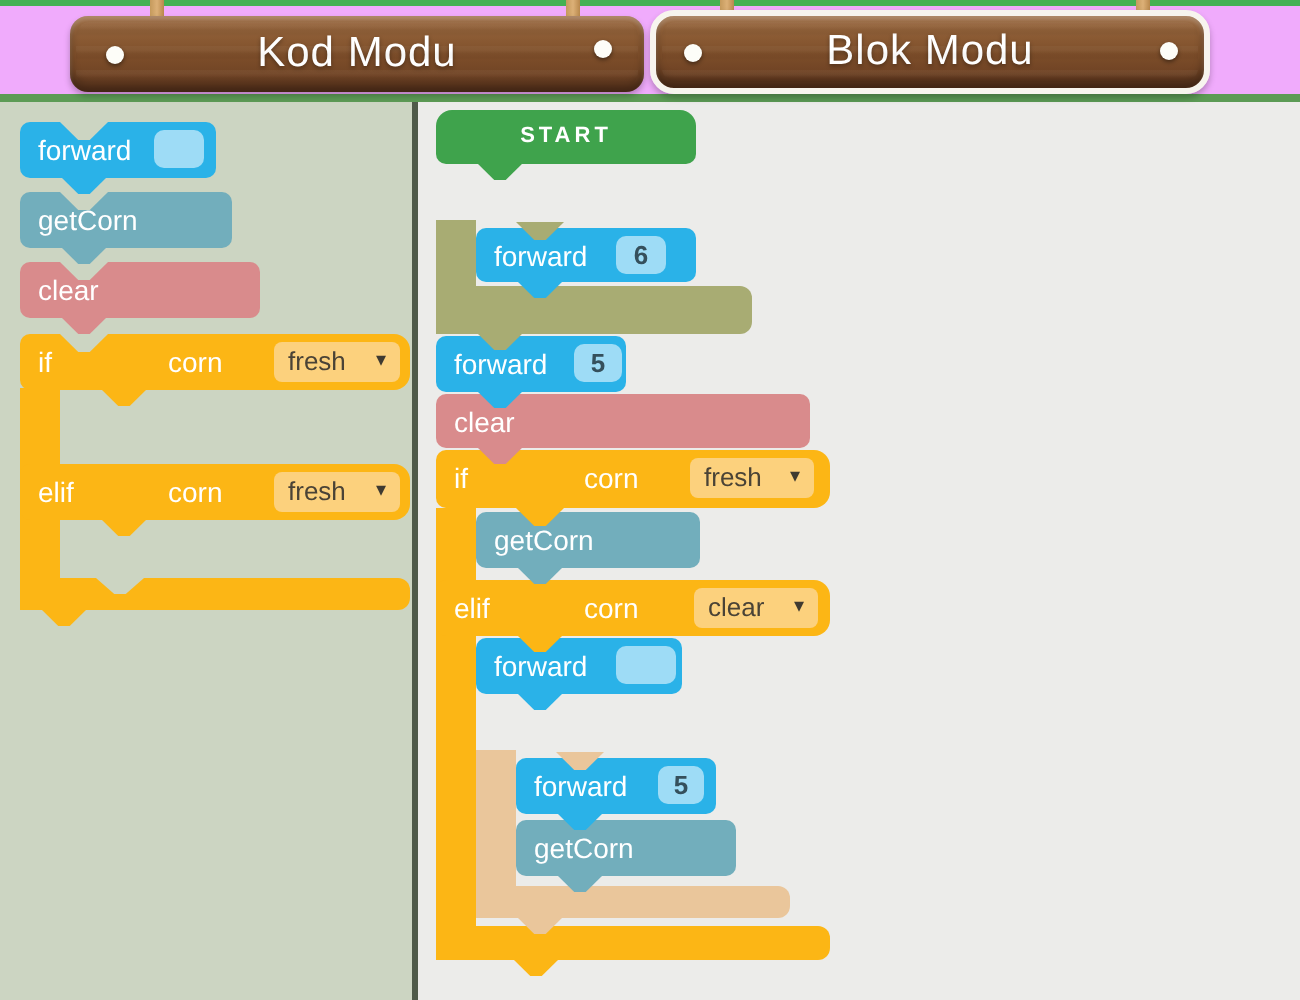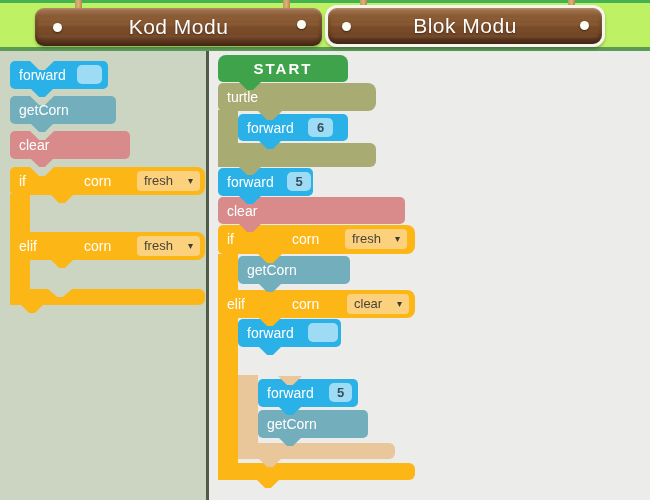--- a/index.html
+++ b/index.html
@@ -1,20 +1,20 @@
 <!DOCTYPE html>
 <html><head>
 <meta charset="utf-8">
 <style>
   html,body{margin:0;padding:0;}
   .screen{position:relative;width:650px;height:500px;overflow:hidden;
     font-family:"Liberation Sans","DejaVu Sans",sans-serif;background:#ececea;}
 
   
-  .topbar{position:absolute;left:0;top:0;width:650px;height:51px;background:#bef264;z-index:10;}
+  .topbar{position:absolute;left:0;top:0;width:650px;height:51px;background:#f0abfc;z-index:10;}
   .topbar::before{content:"";position:absolute;left:0;top:0;width:100%;height:3px;background:#44b153;}
   .topbar::after{content:"";position:absolute;left:0;bottom:0;width:100%;height:4px;background:#5c9b55;}
   .peg{position:absolute;top:0;width:7px;background:linear-gradient(90deg,#c59a5c,#dcb077 50%,#b8884c);z-index:1;}
   .sign{position:absolute;border-radius:9px;z-index:2;display:flex;align-items:center;justify-content:center;
     color:#fff;font-size:21px;letter-spacing:0.5px;box-sizing:border-box;
     background:linear-gradient(180deg,#9a6a42 0%,#8a5a33 30%,#7c4d29 55%,#6e4224 82%,#63381f 100%);
     box-shadow:inset 0 2px 2px rgba(255,255,255,.22),inset 0 -4px 5px rgba(0,0,0,.35),0 2px 3px rgba(0,0,0,.25);
     text-shadow:0 1px 2px rgba(0,0,0,.35);}
   .sign .streaks{position:absolute;inset:3px;border-radius:7px;opacity:.35;pointer-events:none;
     background:repeating-linear-gradient(180deg,rgba(255,255,255,.10) 0 2px,rgba(0,0,0,.10) 4px 6px,rgba(0,0,0,0) 7px 12px);}
@@ -38,21 +38,21 @@
   .bg-blue{background:#2ab2e8;} .bg-teal{background:#72aebc;} .bg-pink{background:#d98b8c;}
   .bg-orange{background:#fcb615;} .bg-olive{background:#a8ac73;} .bg-tan{background:#eac69b;}
   .bg-green{background:#3fa34c;} .bg-sage{background:#ccd5c2;}
 
   .vinput{position:absolute;top:4px;height:19px;background:#9edcf6;border-radius:5px;z-index:5;
     font-size:13px;font-weight:bold;color:#35505c;text-align:center;line-height:19px;}
   .dd{position:absolute;height:20px;background:#fcd17d;border-radius:4px;z-index:5;box-sizing:border-box;
     font-size:13px;color:#4a4336;display:flex;align-items:center;justify-content:space-between;padding:0 7px;line-height:20px;}
   .dd .caret{font-size:10px;color:#3f3a30;margin-left:6px;}
   .argword{position:absolute;left:74px;top:0;}
-  .start-blk{border-radius:8px 8px 5px 5px;font-weight:bold;font-size:15px;letter-spacing:2px;
+  .start-blk{border-radius:8px 8px 5px 5px;font-weight:bold;font-size:11px;letter-spacing:2px;
     text-align:center;line-height:27px;}
   .hdr-r{border-radius:5px 8px 8px 5px;}
 </style>
 </head>
 <body>
 
 <div class="screen">
 
   <div class="topbar">
     <div class="peg" style="left:75px;height:16px"></div>
@@ -126,23 +126,20 @@
   <div class="divider"></div>
 
   <div class="workspace">
 
     <div class="blk bg-green start-blk" style="left:9px;top:4px;width:130px;height:27px">
       <span>START</span>
     </div>
     <div class="tab bg-green" style="left:29px;top:30px"></div>
 
     <div class="arm bg-olive" style="left:9px;top:59px;width:20px;height:57px"></div>
-    <div class="blk bg-olive hdr-r" style="left:9px;top:32px;width:158px;height:28px">
-      <span class="blabel">turtle</span>
-    </div>
     <div class="tab bg-olive" style="left:49px;top:60px"></div>
 
     <div class="blk bg-blue" style="left:29px;top:63px;width:110px;height:27px">
       <span class="blabel">forward</span>
       <span class="vinput" style="left:70px;width:25px">6</span>
     </div>
     <div class="tab bg-blue" style="left:49px;top:89px"></div>
 
     <div class="cbar bg-olive" style="left:9px;top:92px;width:158px;height:24px"></div>
     <div class="tab bg-olive" style="left:29px;top:115px"></div>

